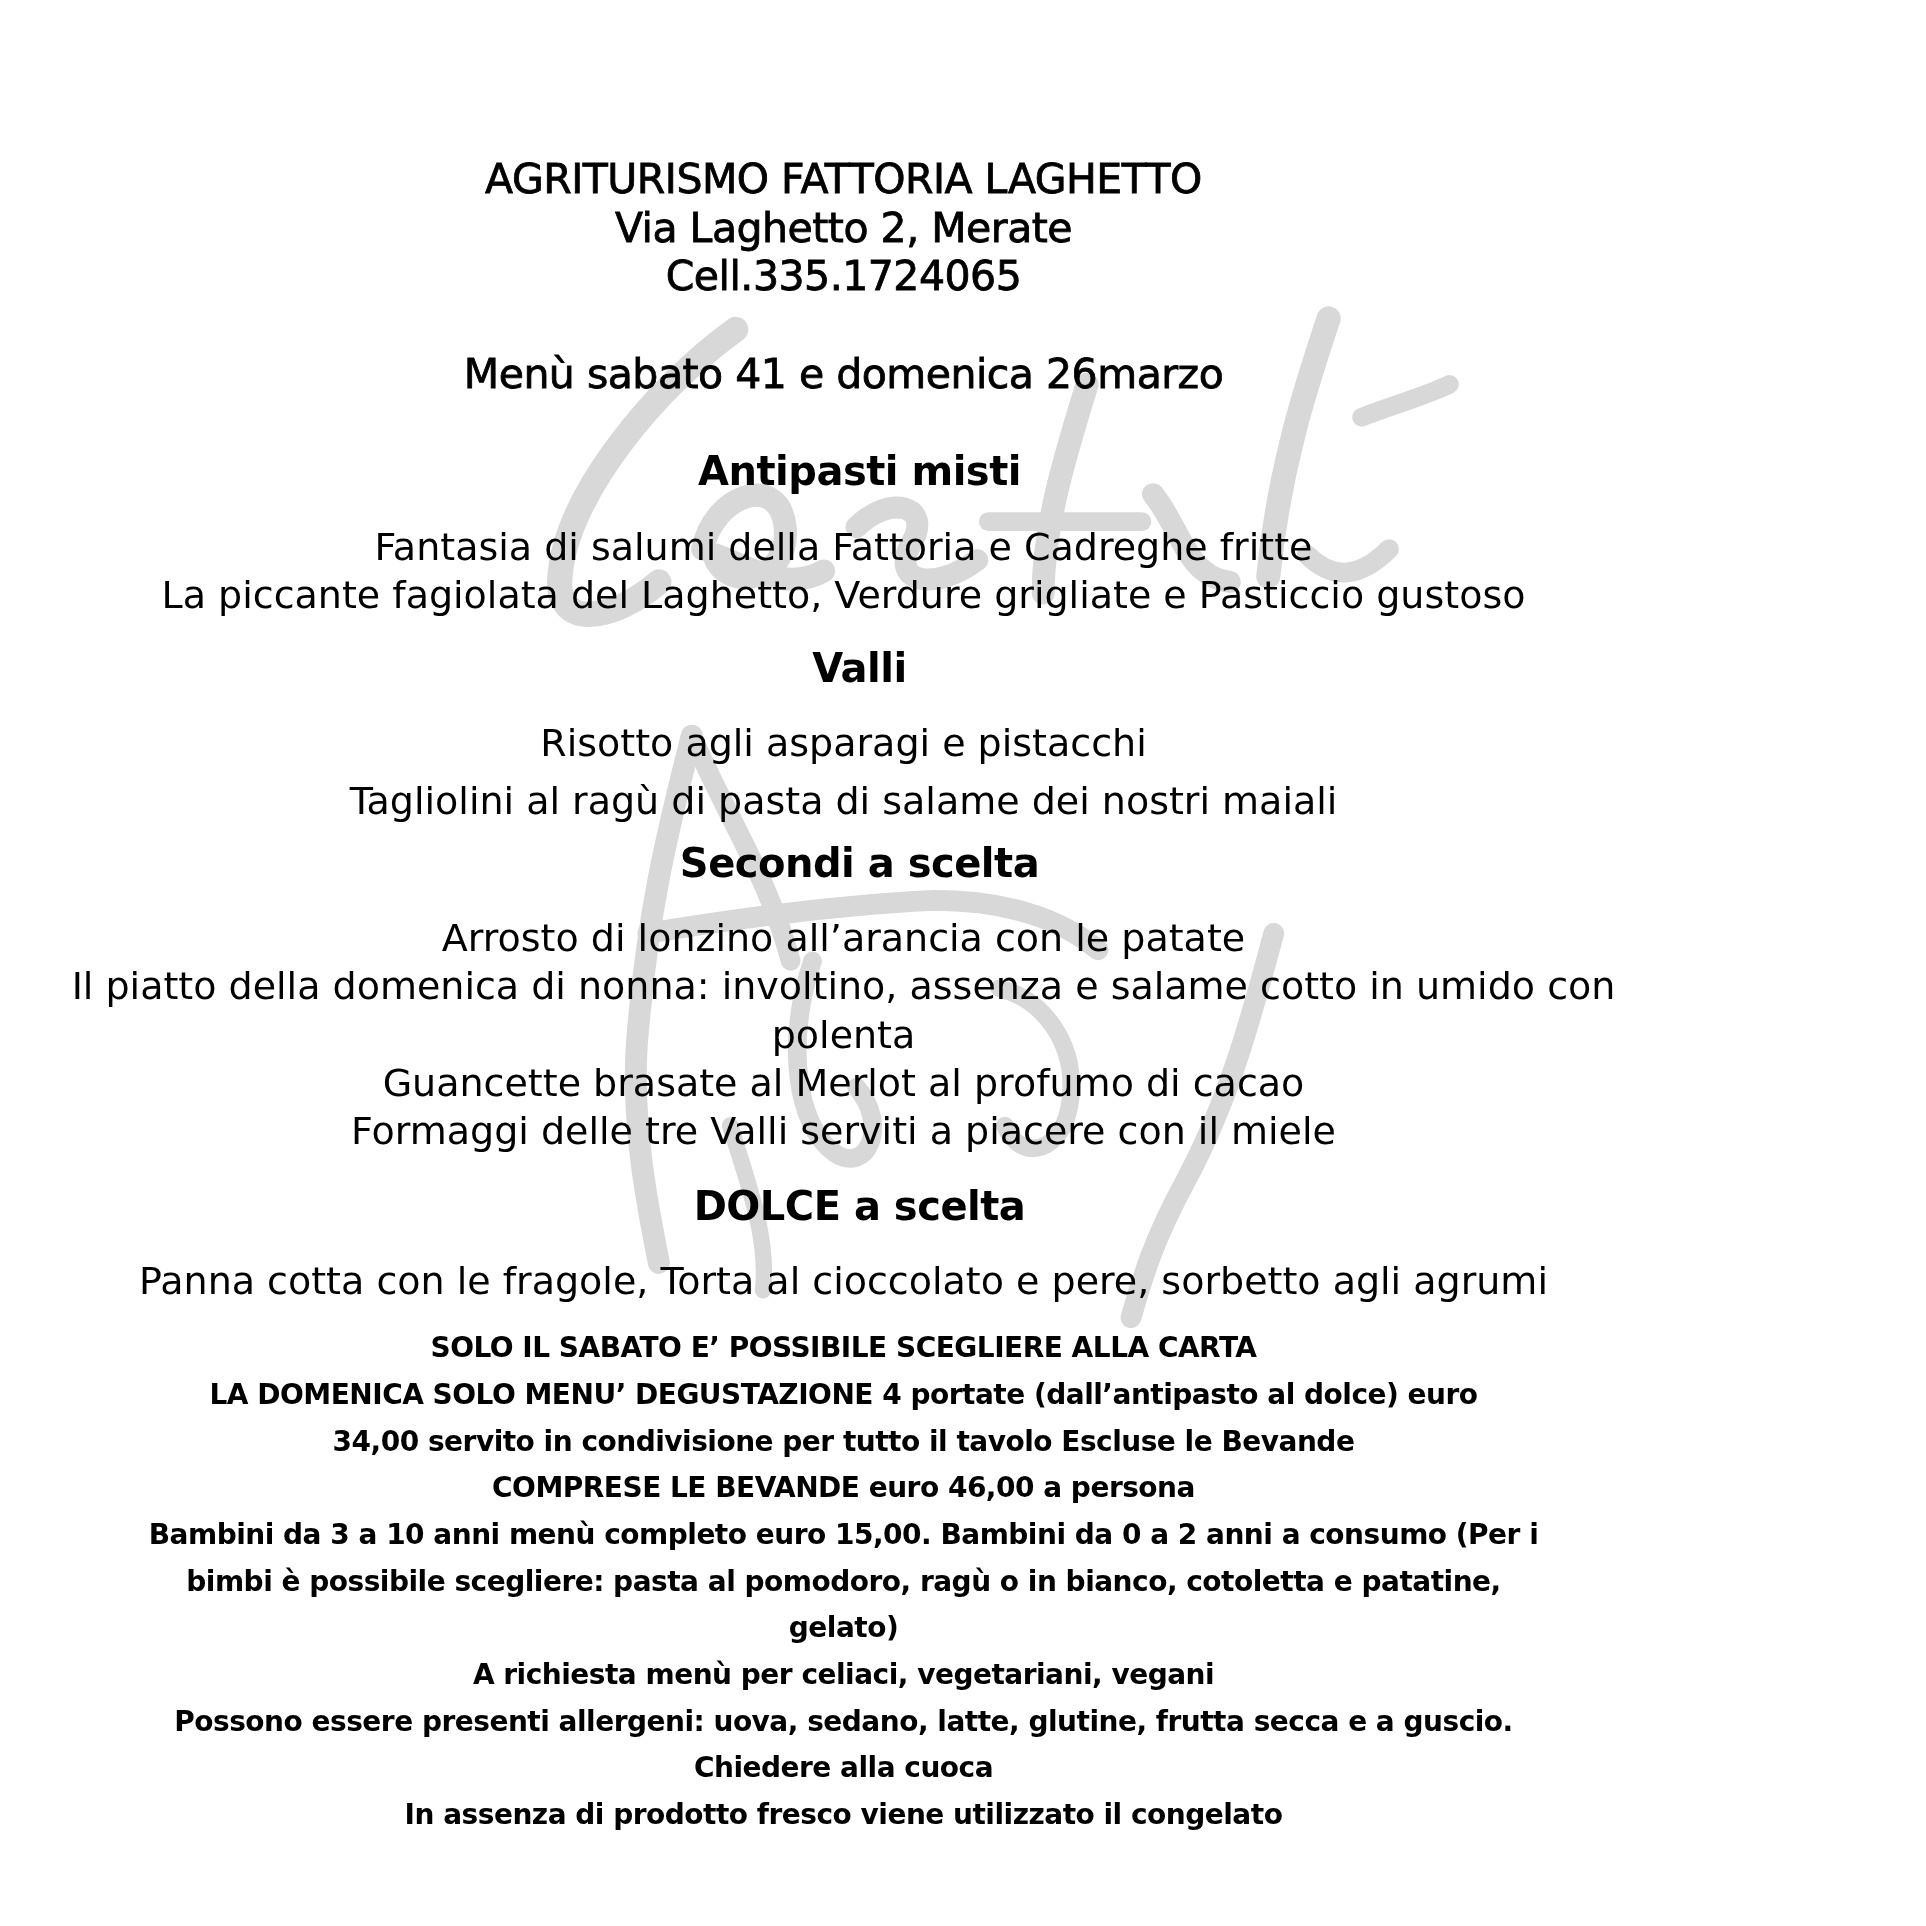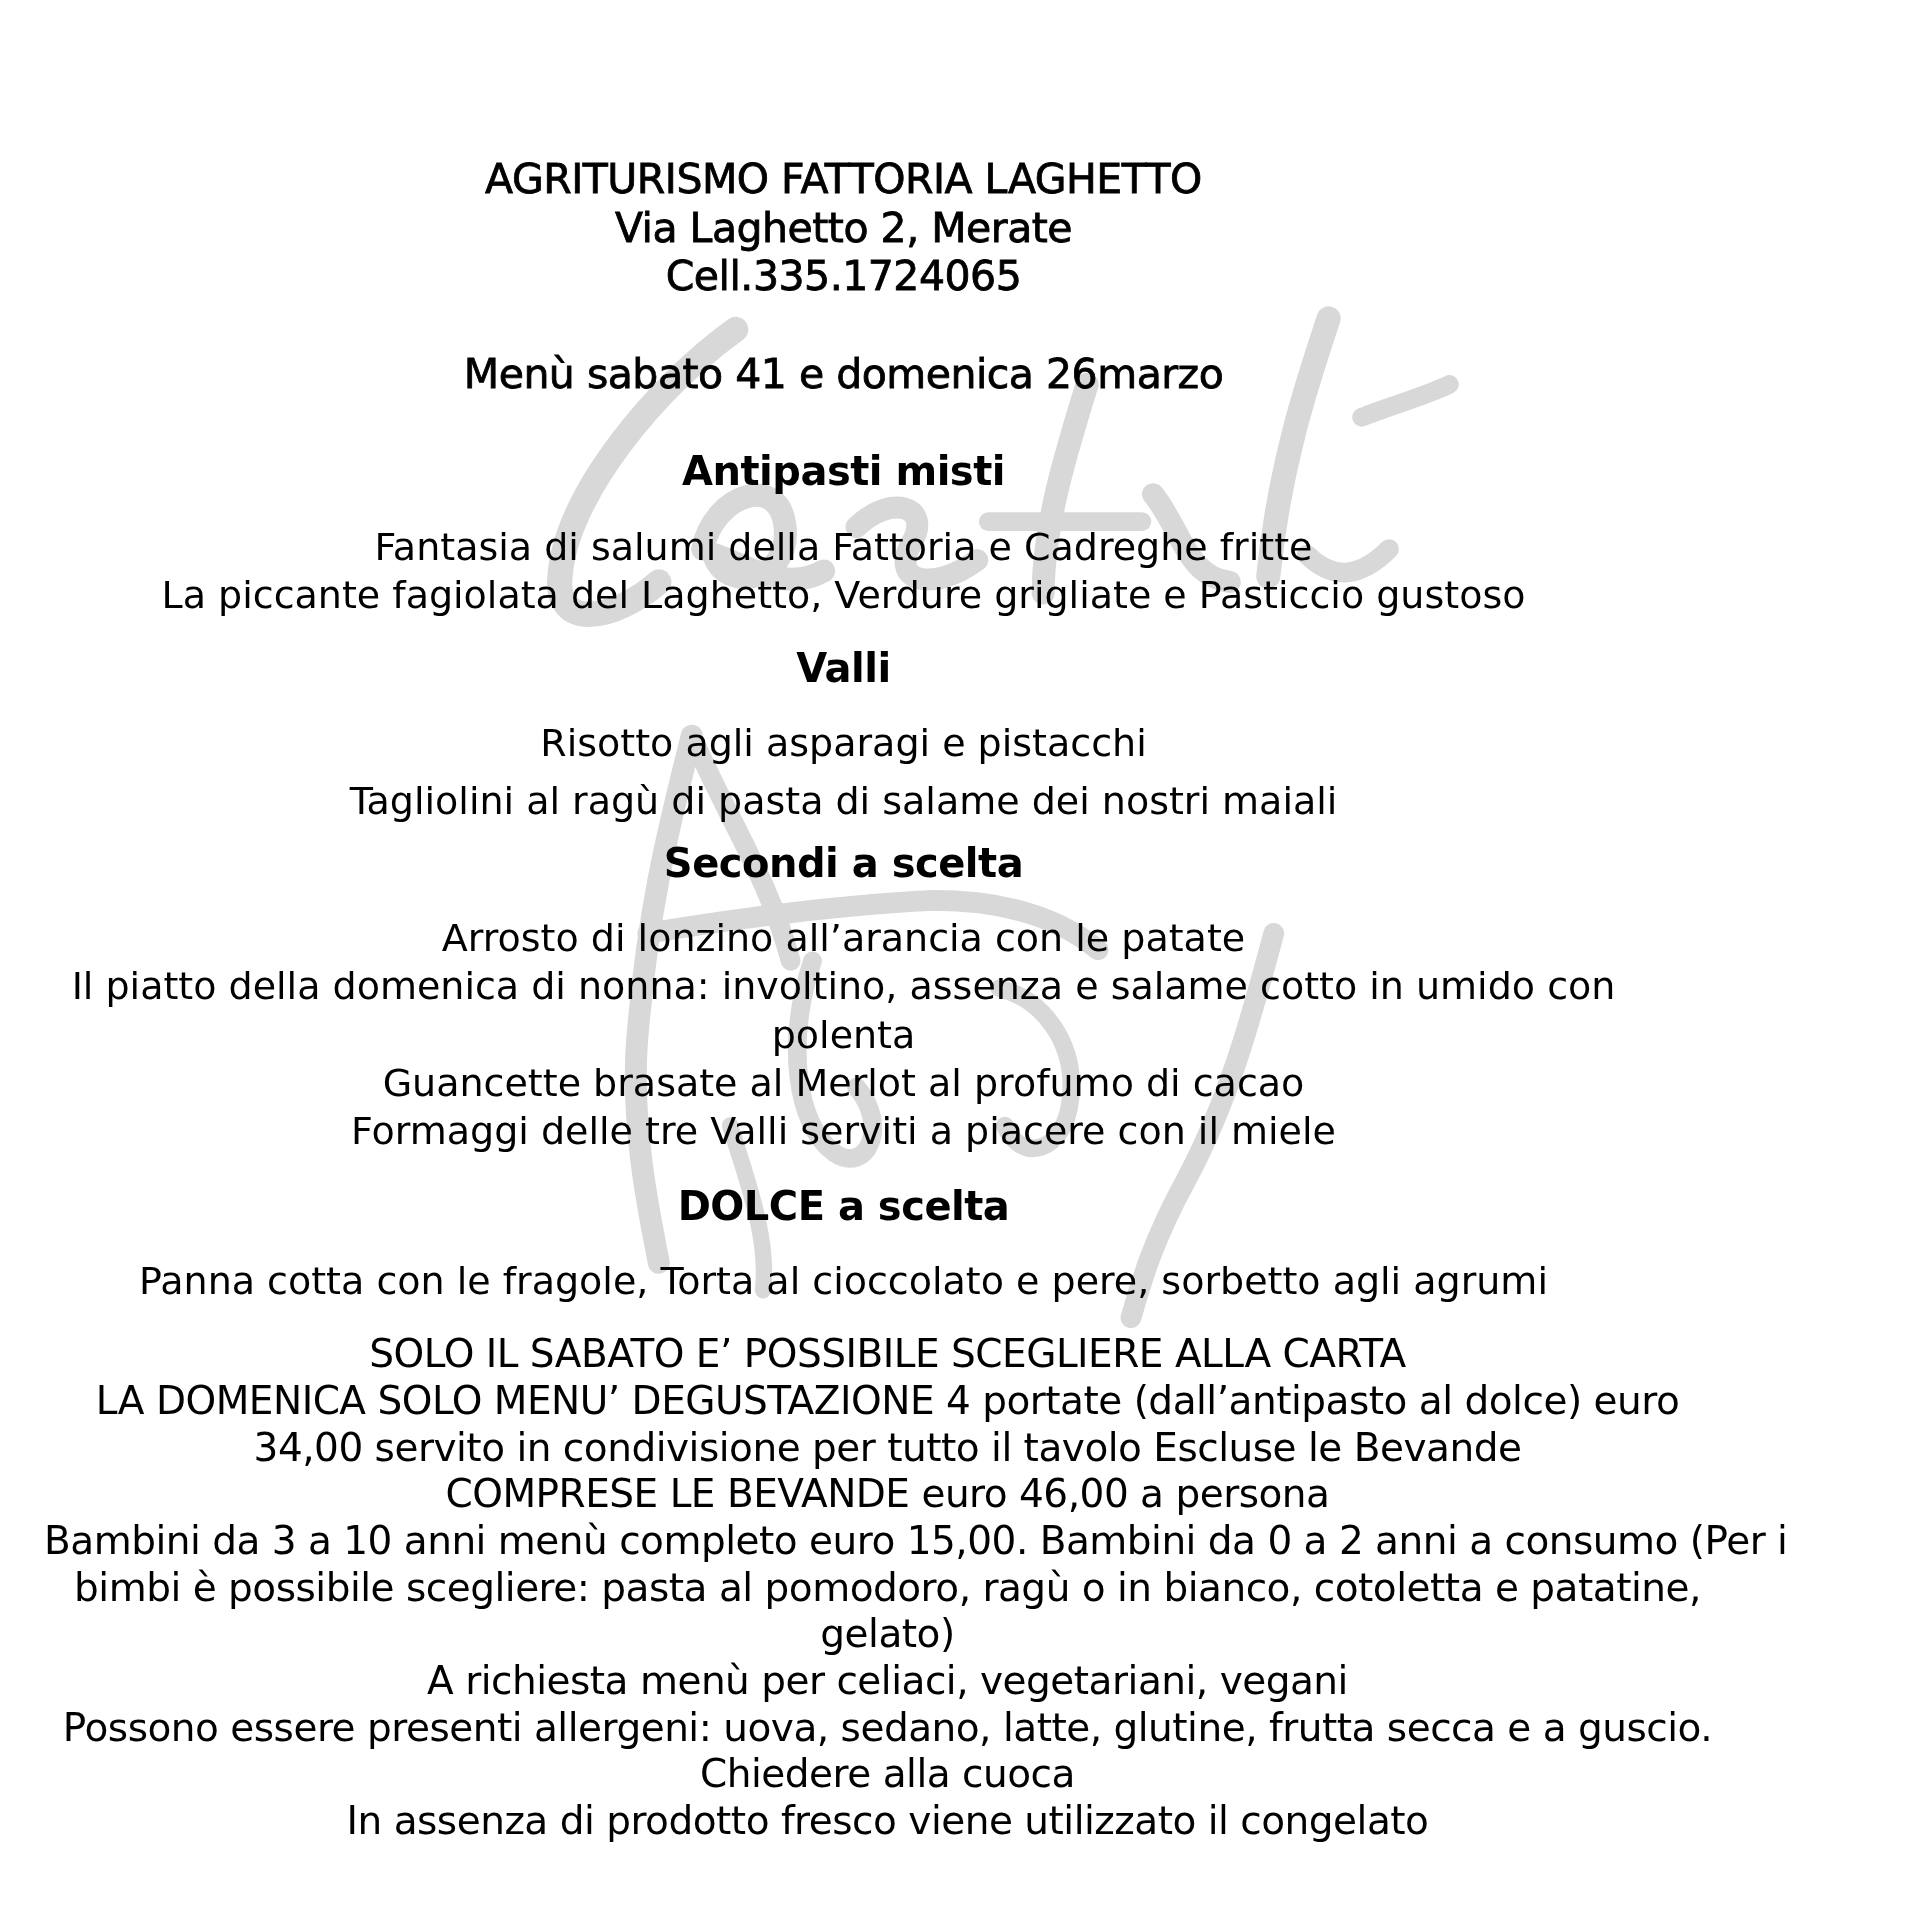--- a/index.html
+++ b/index.html
@@ -21,23 +21,23 @@
     width: 1926px;
     text-align: center;
   }
   .line {
     position: absolute; left: 0; width: 1687px;
     text-align: center;
     white-space: nowrap;
     line-height: 1;
   }
   .hdr { font-size: 41px; font-weight: normal; -webkit-text-stroke: 0.8px #000; letter-spacing: -0.5px; }
-  .sec { font-size: 40px; font-weight: bold; letter-spacing: -0.5px; }
+  .sec { font-size: 40px; font-weight: bold; letter-spacing: -0.5px; padding-left: 16px; }
   .item { font-size: 38px; font-weight: normal; letter-spacing: 0px; margin-top: 28px; }
-  .note { font-size: 39px; font-weight: normal; letter-spacing: -0.5px; margin-left: 44px; }
+  .note { font-size: 28px; font-weight: bold; letter-spacing: -0.5px; }
 </style>
 </head>
 <body>
 
 <svg class="watermark" viewBox="0 0 3508 3508" xmlns="http://www.w3.org/2000/svg">
   <g fill="none" stroke="#d4d4d4" stroke-linecap="round" stroke-linejoin="round" opacity="0.9">
 
     <path d="M1340 600 C1200 700, 1030 900, 1020 1050 C1010 1150, 1120 1130, 1200 1060" stroke-width="46"></path>
     <path d="M1280 1000 C1300 900, 1420 860, 1430 960 C1440 1060, 1320 1080, 1300 1010 C1360 1030, 1430 1080, 1500 1040" stroke-width="42"></path>
     <path d="M1560 960 C1620 900, 1700 920, 1660 990 C1620 1060, 1700 1080, 1780 1020" stroke-width="40"></path>

